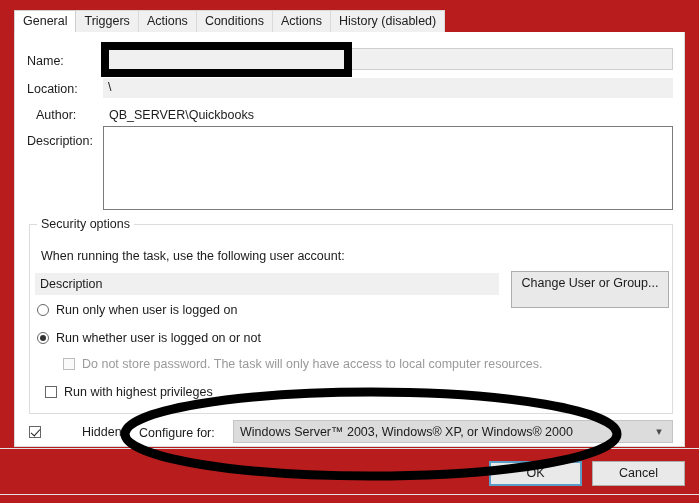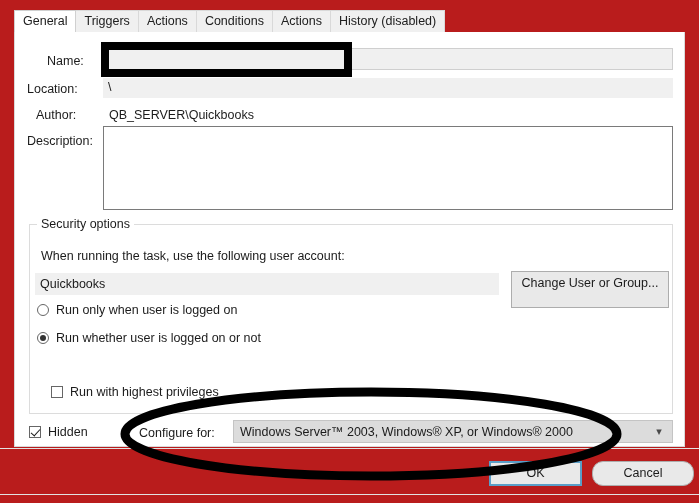--- a/index.html
+++ b/index.html
@@ -260,76 +260,80 @@
     <div class="tab active">General</div>
     <div class="tab">Triggers</div>
     <div class="tab">Actions</div>
     <div class="tab">Conditions</div>
     <div class="tab">Actions</div>
     <div class="tab">History (disabled)</div>
   </div>
 
   <div class="tabpage">
 
-    <div class="lbl" style="left:12px; top:22px;margin-left:20px;">Name:</div>
+    <div class="lbl" style="left:12px; top:22px;">Name:</div>
     <div class="readonly-box" style="left:88px; top:16px; width:570px; height:22px;" placeholder=""></div>
 
     <div class="lbl" style="left:12px; top:50px;">Location:</div>
     <div class="flat-strip" style="left:88px; top:46px; width:570px; height:20px;">\</div>
 
     <div class="lbl" style="left:4px; top:76px;margin-left:17px;">Author:</div>
     <div class="plain-val" style="left:94px; top:76px;">QB_SERVER\Quickbooks</div>
 
     <div class="lbl" style="left:12px; top:102px;">Description:</div>
     <div class="desc-box" style="left:88px; top:94px; width:570px; height:84px;" placeholder=""></div>
 
     <div class="groupbox" style="left:14px; top:192px; width:644px; height:190px;"></div>
     <div class="group-title" style="left:22px; top:185px;">Security options</div>
 
     <div class="lbl" style="left:26px; top:217px;">When running the task, use the following user account:</div>
 
-    <div class="flat-strip" style="left:20px; top:241px; width:464px; height:22px; line-height:22px;">Quickbooks</div>
+    <div class="flat-strip" style="left:20px; top:241px; width:464px; height:22px; line-height:22px;">Description</div>
 
     <div class="btn" style="left:496px; top:239px; width:158px; height:37px; line-height:22px;">Change User or Group...</div>
 
     <div class="radio-row" style="left:22px; top:271px;">
       <span class="radio"></span>
       <span class="radio-label">Run only when user is logged on</span>
     </div>
 
     <div class="radio-row" style="left:22px; top:299px;">
       <span class="radio checked"></span>
       <span class="radio-label">Run whether user is logged on or not</span>
     </div>
 
-
-    <div class="check-row" style="left:36px; top:353px;">
+    <div class="check-row" style="left:48px; top:325px;">
+      <span class="checkbox disabled"></span>
+      <span class="check-label disabled">Do not store password.  The task will only have access to local computer resources.</span>
+    </div>
+
+    <div class="check-row" style="left:30px; top:353px;">
       <span class="checkbox"></span>
       <span class="check-label">Run with highest privileges</span>
     </div>
 
-    <div class="check-row" style="left:14px; top:393px;">
+    <div class="check-row" style="left:14px; top:393px;gap:34px;">
       <span class="checkbox checked"></span>
       <span class="check-label">Hidden</span>
     </div>
 
     <div class="lbl" style="left:124px; top:394px;">Configure for:</div>
 
     <div class="combo" style="left:218px; top:388px; width:440px; height:23px;">
       <span class="combo-text">Windows Server™ 2003, Windows® XP, or Windows® 2000</span>
       <span class="combo-arrow">▾</span>
     </div>
 
   </div>
 
   <div class="footer-sep" style="top:448px;"></div>
 
   <div class="btn focused" style="left:489px; top:461px; width:93px; height:25px; line-height:21px;">OK</div>
 
-  <div class="btn" style="left:592px; top:461px; width:102px; height:25px; line-height:23px;border-radius:11px;">Cancel</div>
+  <div class="btn" style="left:592px; top:461px; width:93px; height:25px; line-height:23px;">Cancel</div>
 
   <div class="footer-sep" style="top:494px;"></div>
 
   <svg class="annot-svg" viewBox="0 0 699 503">
     <rect x="105" y="46" width="243" height="27" fill="none" stroke="#000000" stroke-width="8"></rect>
     <ellipse cx="371" cy="434" rx="246" ry="42" fill="none" stroke="#000000" stroke-width="9"></ellipse>
   </svg>
 
 </div>
 

